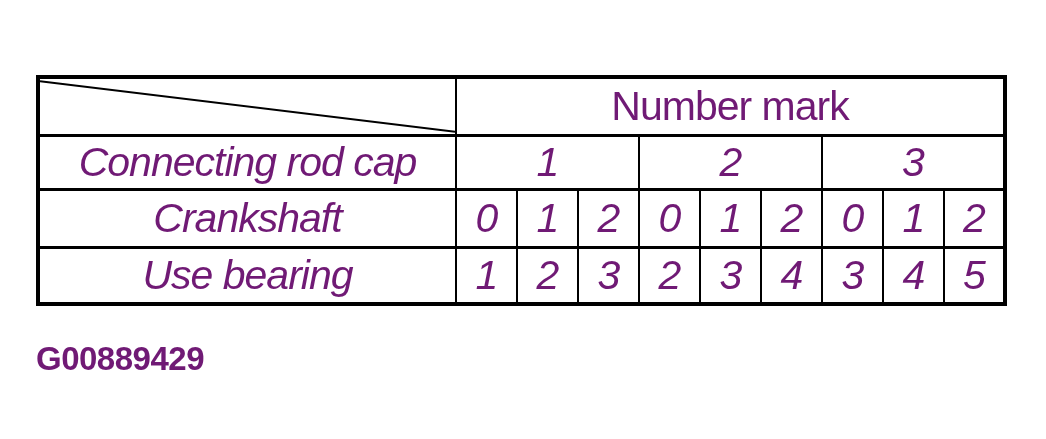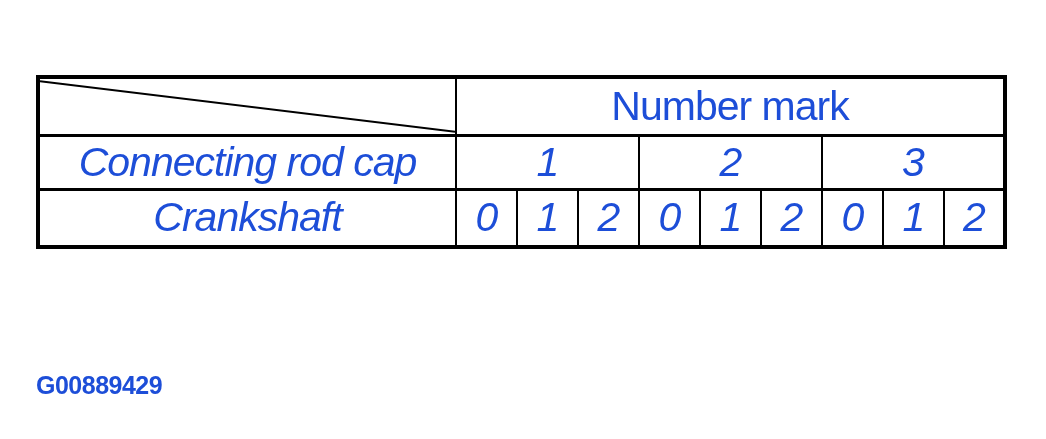--- a/index.html
+++ b/index.html
@@ -6,21 +6,21 @@
     margin: 0;
     padding: 0;
     background: #ffffff;
   }
   .canvas {
     position: relative;
     width: 1046px;
     height: 439px;
     background: #ffffff;
     font-family: "Liberation Sans", sans-serif;
-    color: #1d4ed8;
+    color: #701a75;
     overflow: hidden;
   }
   table.bearing-table {
     position: absolute;
     left: 36px;
     top: 75px;
     width: 971px;
     border-collapse: collapse;
     table-layout: fixed;
     border: 4px solid #000000;
@@ -64,24 +64,23 @@
     position: absolute;
     left: 0; top: 0;
     width: 100%;
     height: 100%;
     display: block;
   }
   .figure-code {
     position: absolute;
     left: 36px;
     top: 340px;
-    font-size: 25px;
+    font-size: 33px;
     font-weight: bold;
     letter-spacing: -0.5px;
-    margin-top: 31px;
   }
 </style>
 </head>
 <body>
 
 <div class="canvas">
 
   <table class="bearing-table">
     <colgroup>
       <col style="width:418px">
@@ -118,18 +117,30 @@
         <td>1</td>
         <td>2</td>
         <td>0</td>
         <td>1</td>
         <td>2</td>
         <td>0</td>
         <td>1</td>
         <td>2</td>
       </tr>
 
+      <tr class="r4">
+        <td class="label-cell">Use bearing</td>
+        <td>1</td>
+        <td>2</td>
+        <td>3</td>
+        <td>2</td>
+        <td>3</td>
+        <td>4</td>
+        <td>3</td>
+        <td>4</td>
+        <td>5</td>
+      </tr>
     </tbody>
   </table>
 
   <div class="figure-code">G00889429</div>
 
 </div>
 
 </body></html>

